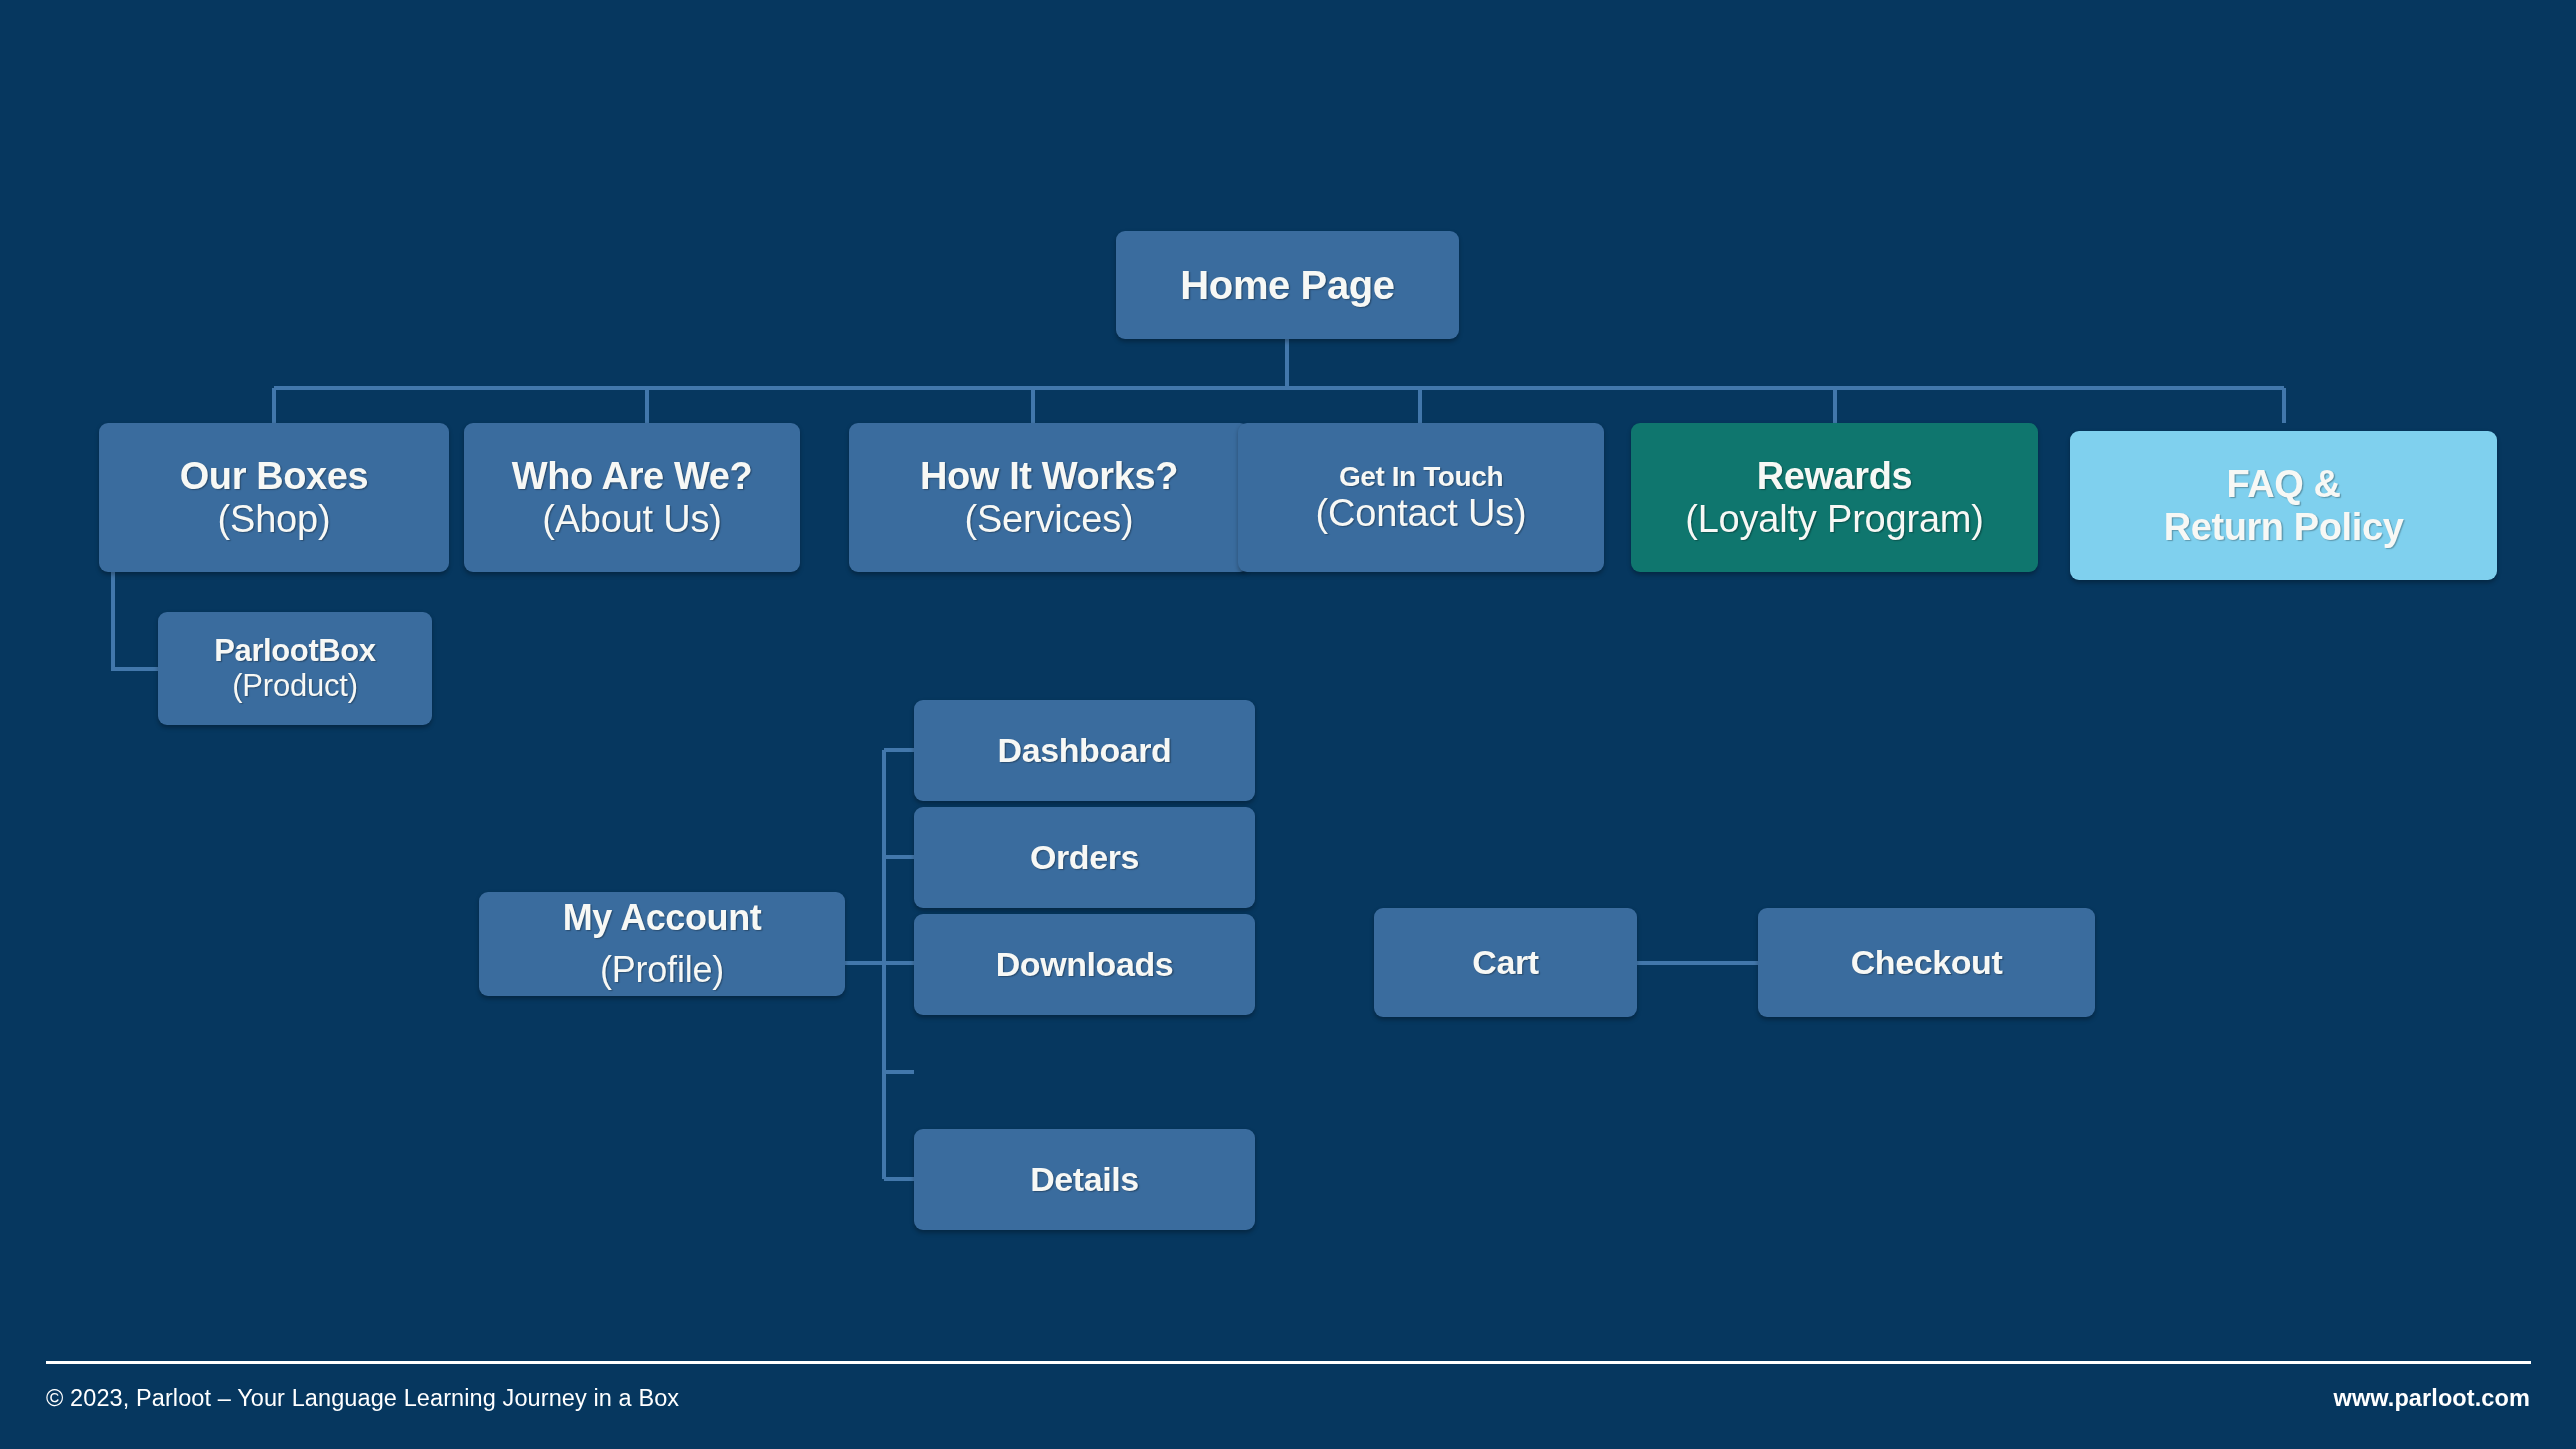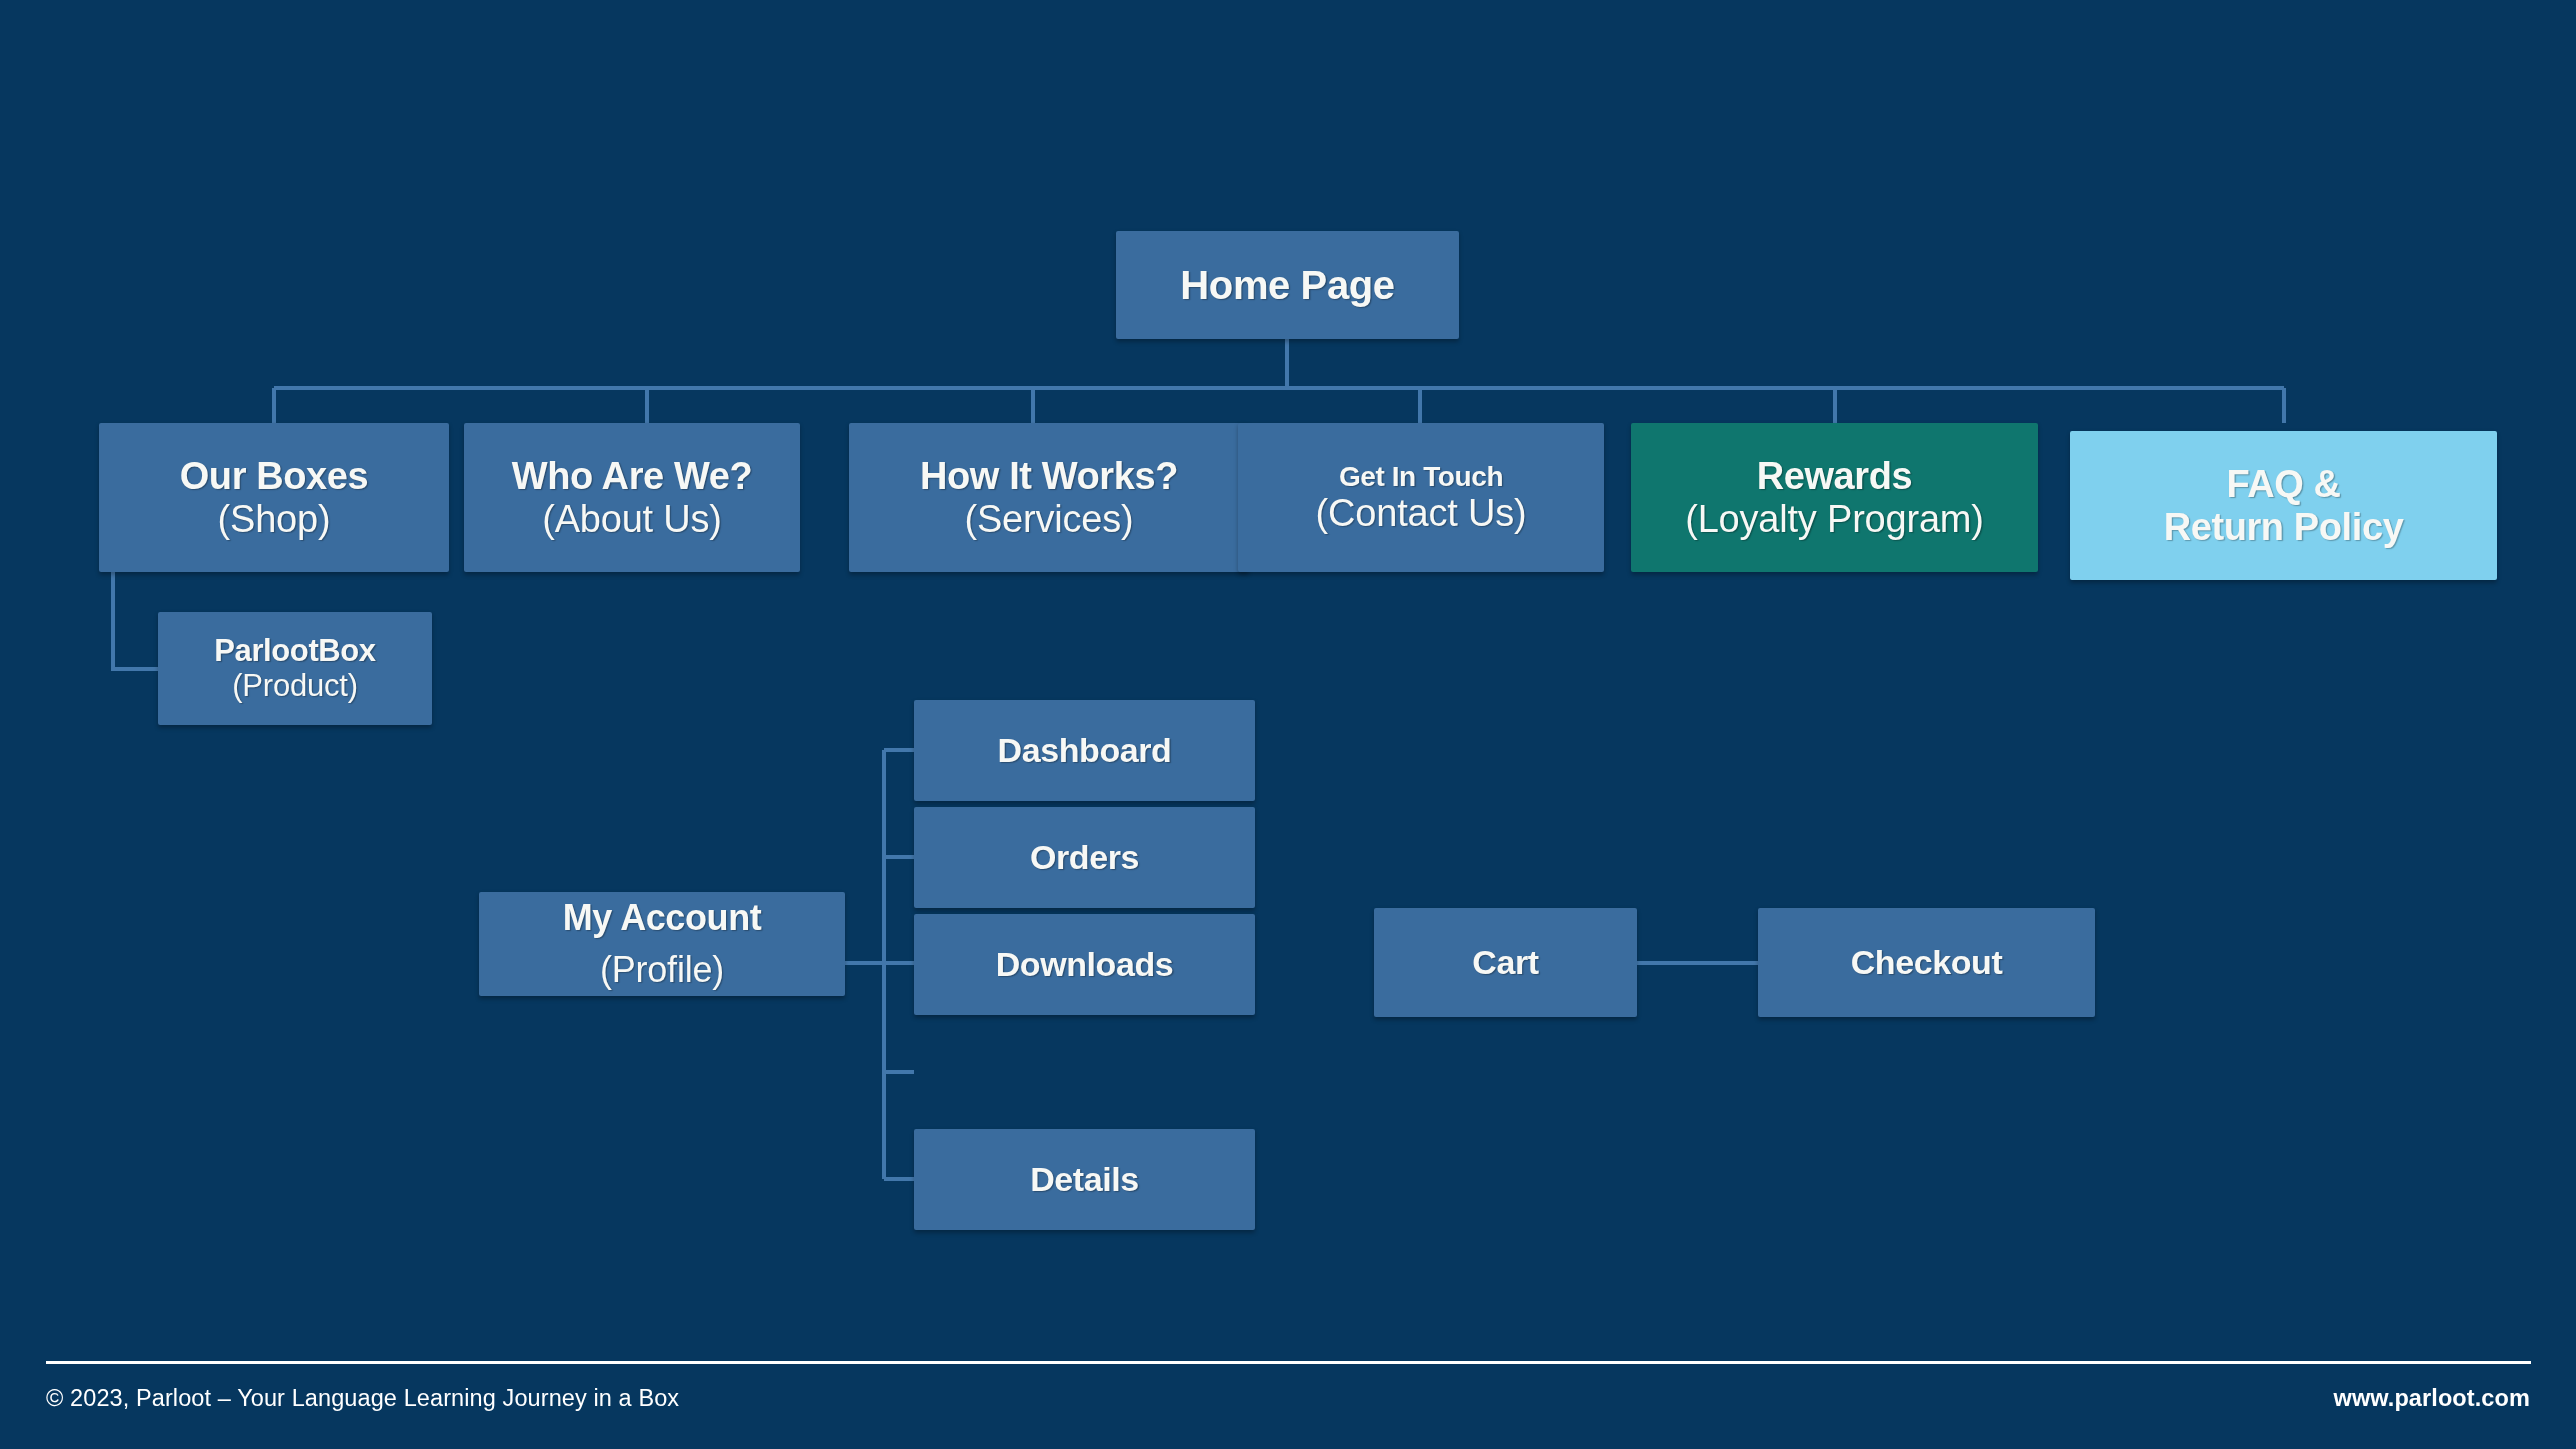--- a/index.html
+++ b/index.html
@@ -18,21 +18,21 @@
 
   
   .node{
     position:absolute;
     z-index:2;
     box-sizing:border-box;
     display:flex;
     flex-direction:column;
     align-items:center;
     justify-content:center;
-    border-radius:2px;
+    border-radius:9px;
     background:#3A6C9E;
     box-shadow:0 2.7px 4.7px rgba(0,0,0,0.28);
     text-align:center;
     padding:0 6.7px;
     line-height:1.12;
   }
   .node .t1{
     color:#F7F8F5;
     font-weight:bold;
     letter-spacing:-0.4px;

